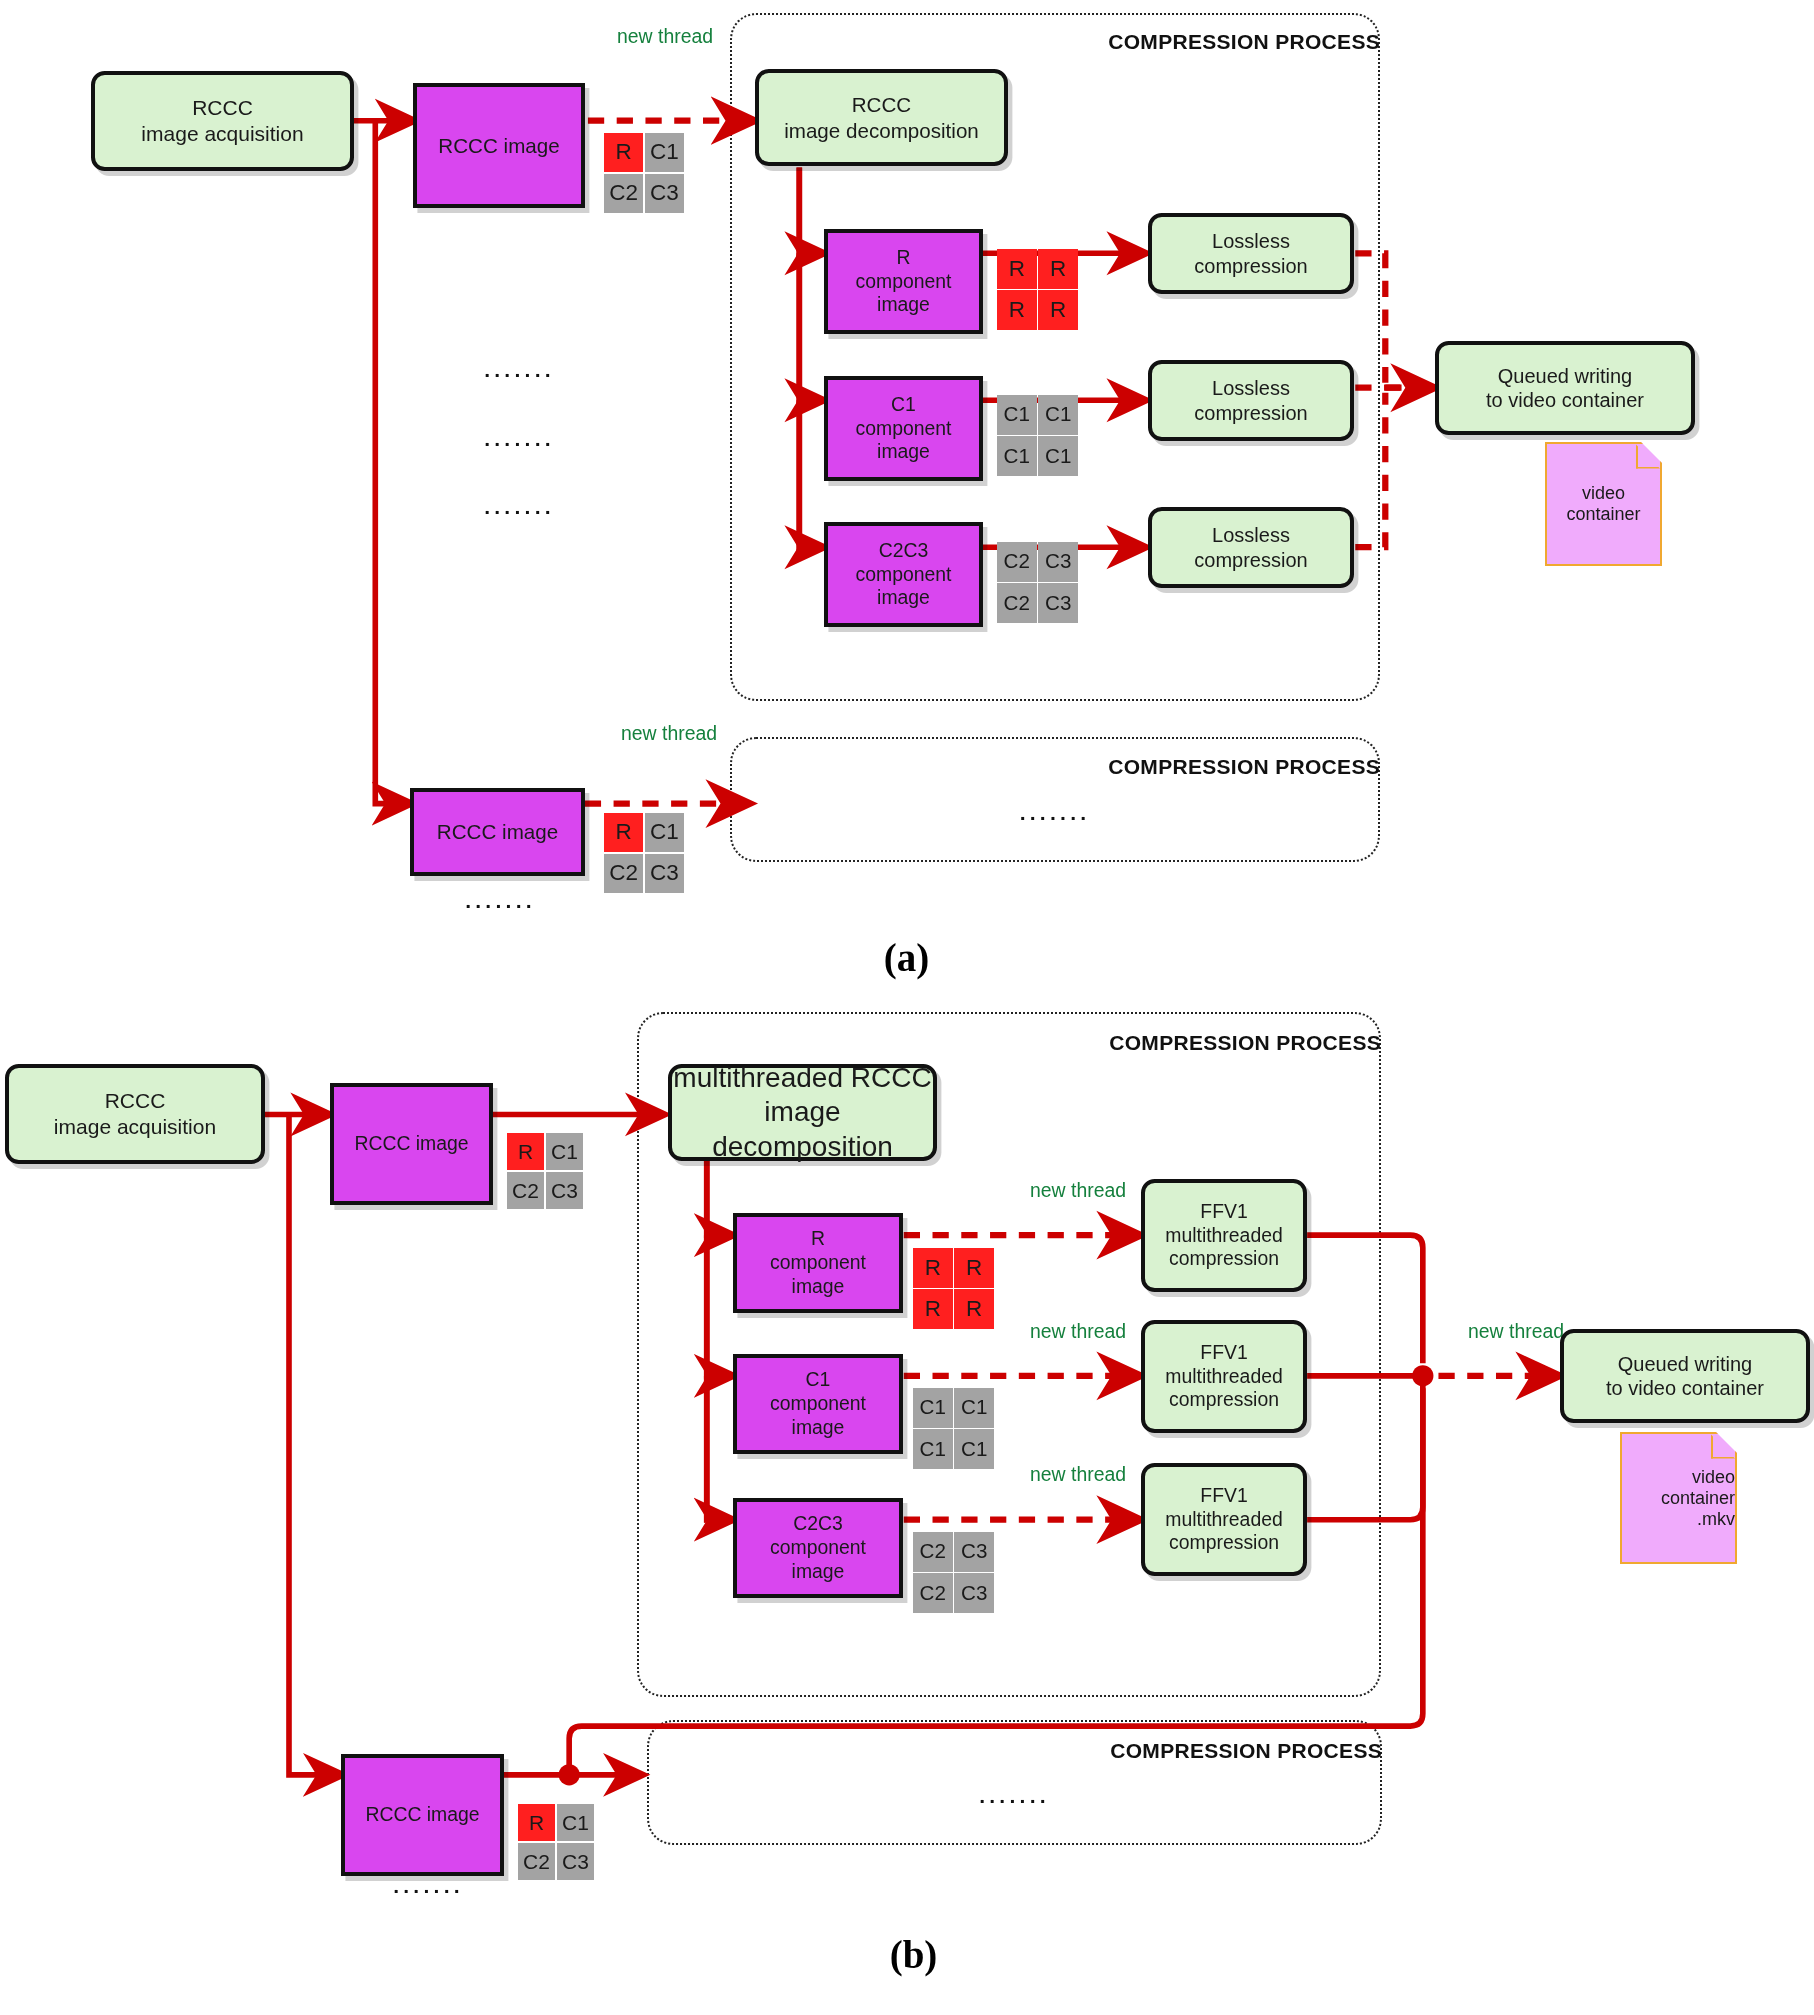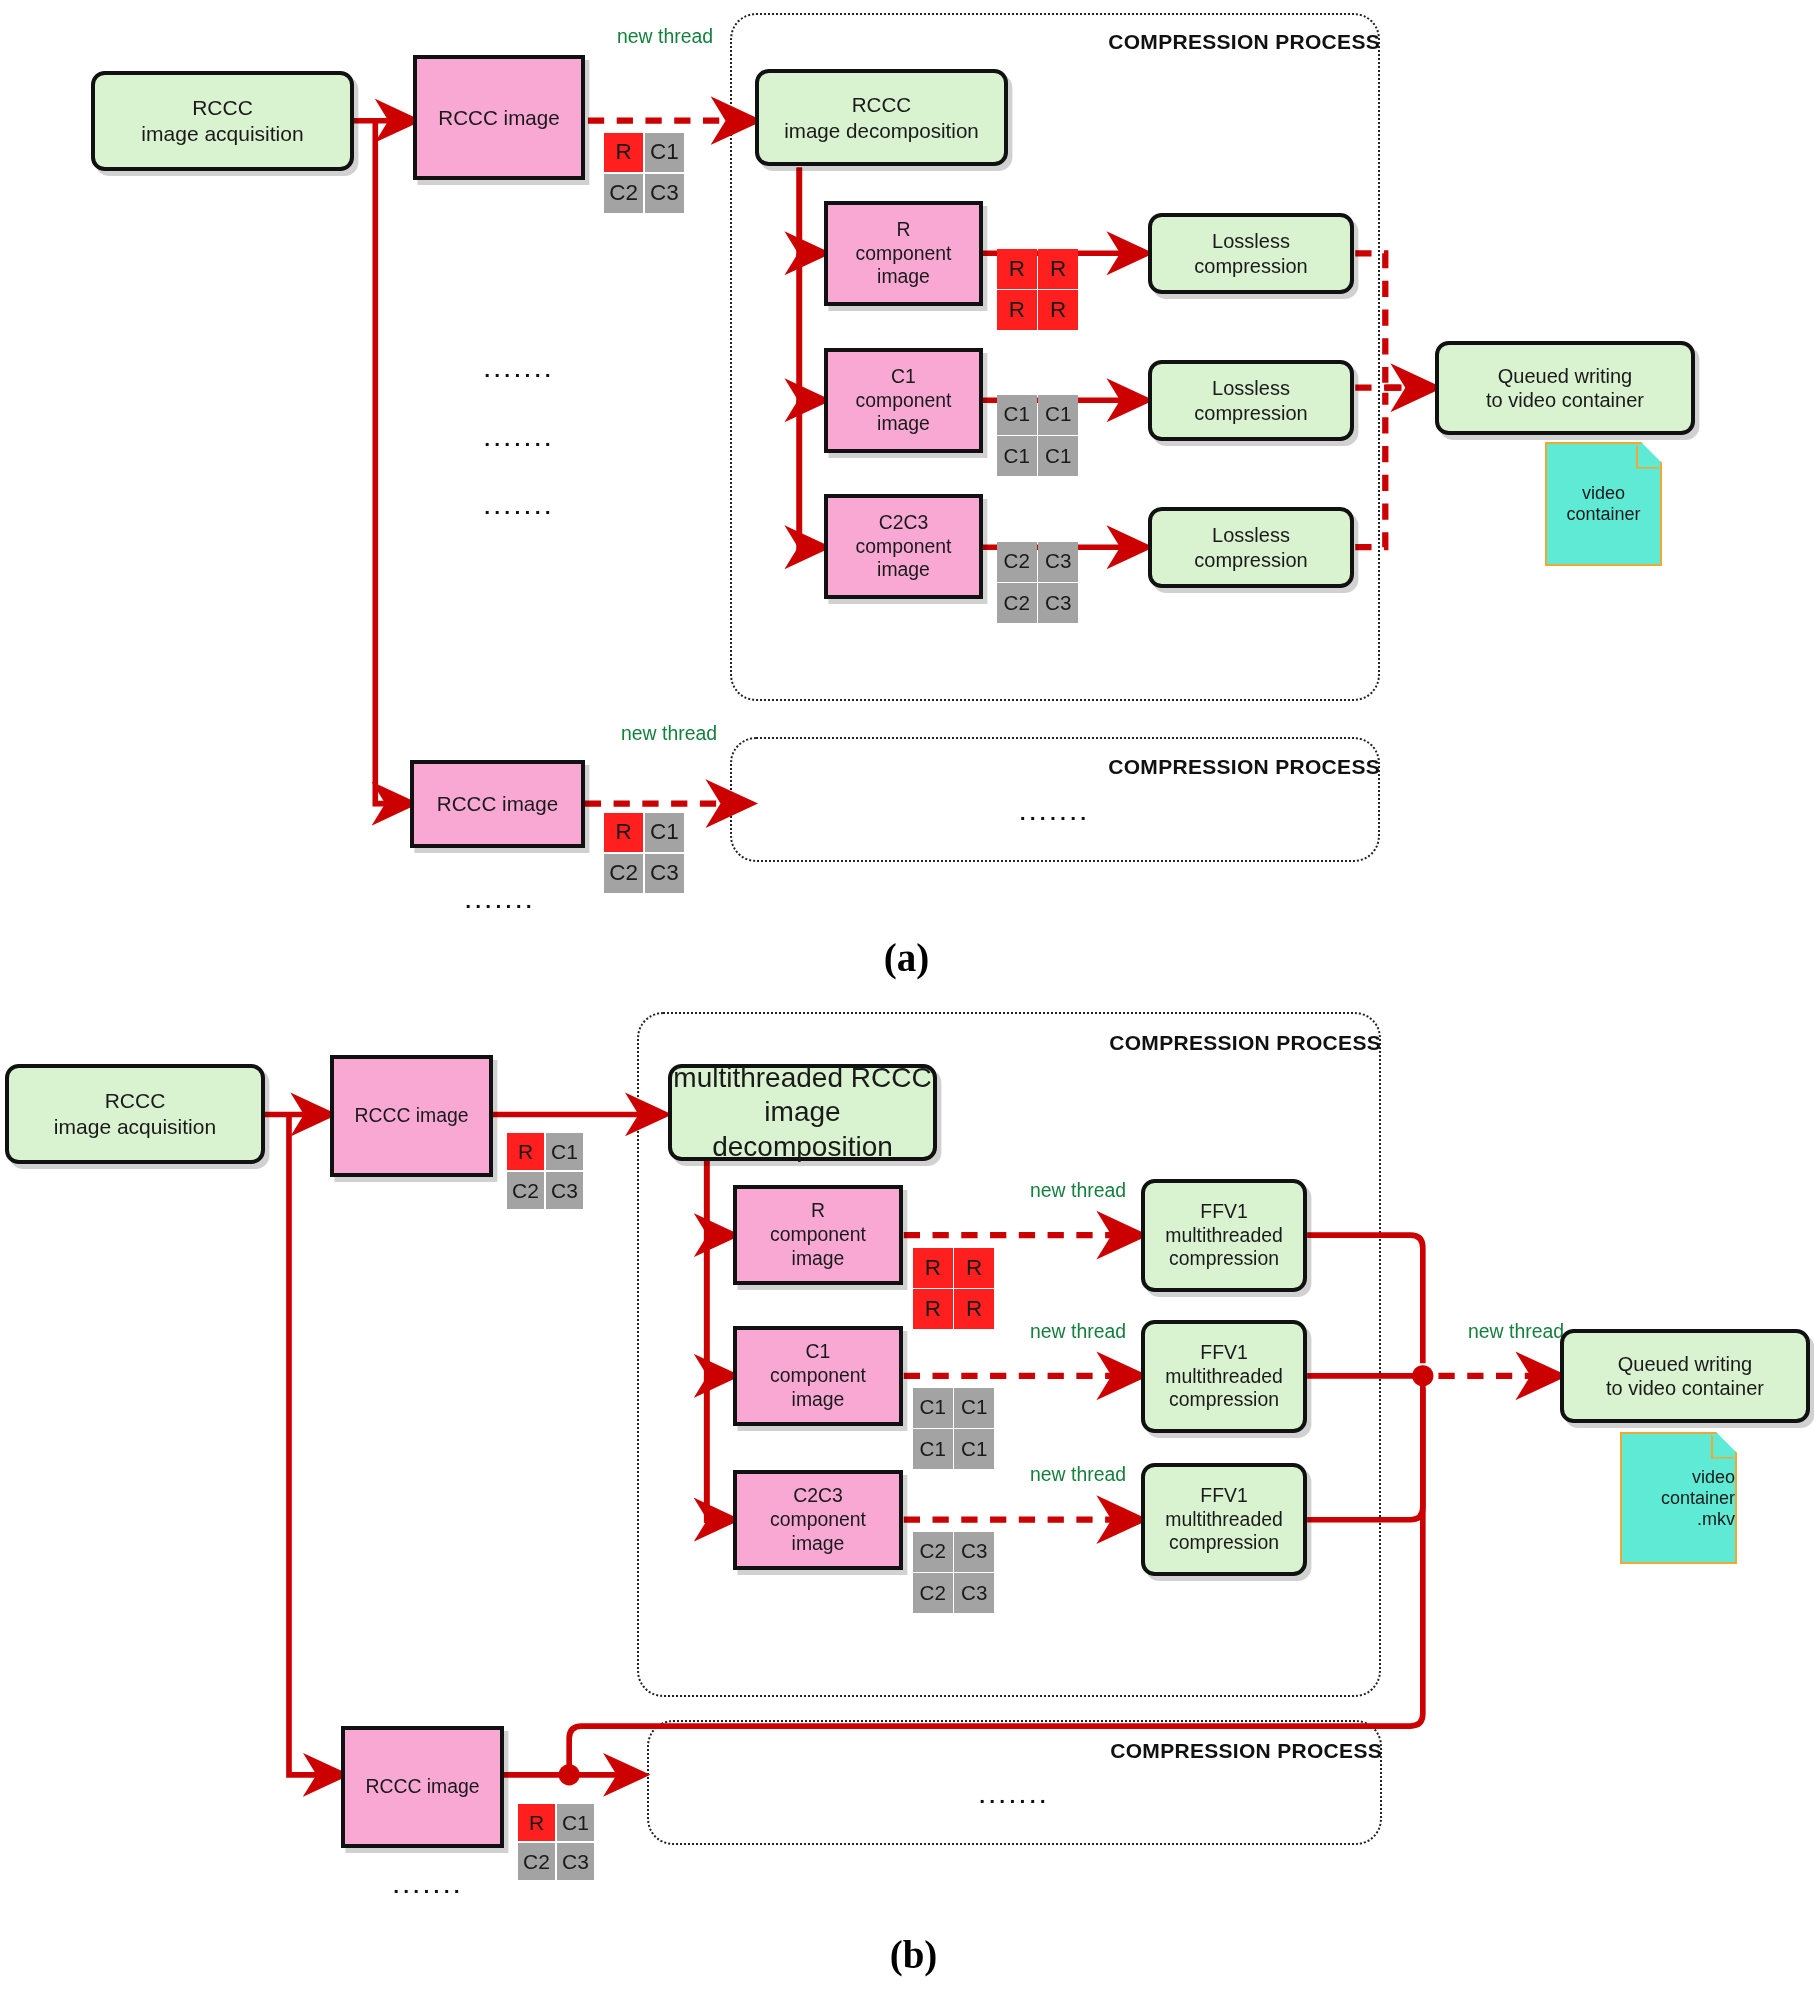--- a/index.html
+++ b/index.html
@@ -4,40 +4,40 @@
 <style>
   html,body{margin:0;padding:0;background:#fff;}
   body{width:1815px;height:2015px;position:relative;font-family:"Liberation Sans",sans-serif;}
   #stage{position:relative;width:1815px;height:2015px;overflow:hidden;background:#fff;}
 
   
   .node{position:absolute;box-sizing:border-box;display:flex;align-items:center;
         justify-content:center;text-align:center;color:#1a1a1a;z-index:6;}
   .rounded{background:#d9f2d0;border:4.4px solid #111;border-radius:13.8px;
            box-shadow:4.4px 5px 0 rgba(0,0,0,.18);}
-  .sharp{background:#f9a8d4;border:4.4px solid #111;border-radius:0;
-         box-shadow:4.4px 5px 0 rgba(0,0,0,.18);}
+  .sharp{background:#d946ef;border:4.4px solid #111;border-radius:0;
+         box-shadow:4.4px 5px 0 rgba(0,0,0,.18);margin-top:28px;}
   .node span{display:block;line-height:1.22;font-weight:400;}
 
   
   .proc{position:absolute;border:2.5px dotted #222;border-radius:26px;
         background:transparent;z-index:1;box-sizing:border-box;}
   .proc-title{position:absolute;text-align:right;font-weight:bold;
               letter-spacing:0.3px;color:#111;z-index:4;}
 
   
   .grid{position:absolute;display:grid;grid-template-columns:1fr 1fr;
         grid-template-rows:1fr 1fr;gap:1.9px;z-index:7;}
   .grid div{display:flex;align-items:center;justify-content:center;
             color:#1a1a1a;line-height:1;}
   .cell-gray{background:#a3a3a3;}
   .cell-red{background:#ff1f1f;}
 
   
-  .note{position:absolute;background:#5eead4;border:2.5px solid #f0a830;
+  .note{position:absolute;background:#f0abfc;border:2.5px solid #f0a830;
         display:flex;align-items:center;justify-content:center;text-align:center;
         color:#1a1a1a;z-index:6;
         clip-path:polygon(0 0, calc(100% - 21px) 0, 100% 21px, 100% 100%, 0 100%);}
   .note .dogear{position:absolute;top:0;right:0;width:22.5px;height:22.5px;
         border-left:2.5px solid #f0a830;border-bottom:2.5px solid #f0a830;
         transform-origin:top right;background:transparent;
         clip-path:polygon(0 0,100% 100%,0 100%);}
 
   
   .dots{position:absolute;color:#111;letter-spacing:3.1px;font-weight:bold;z-index:5;}

